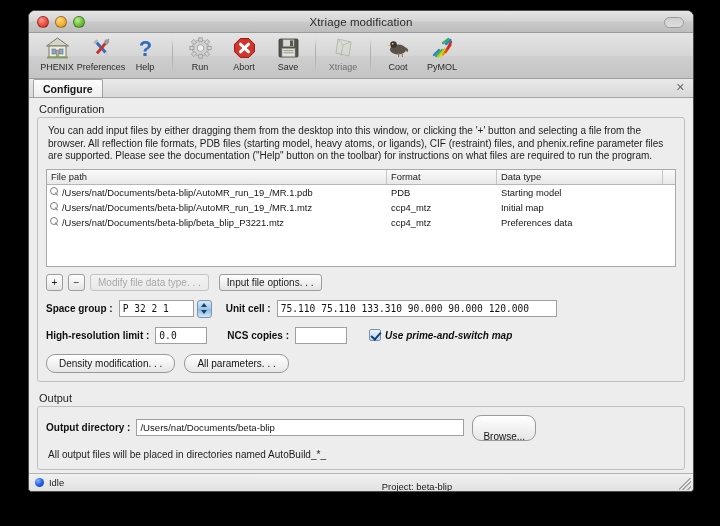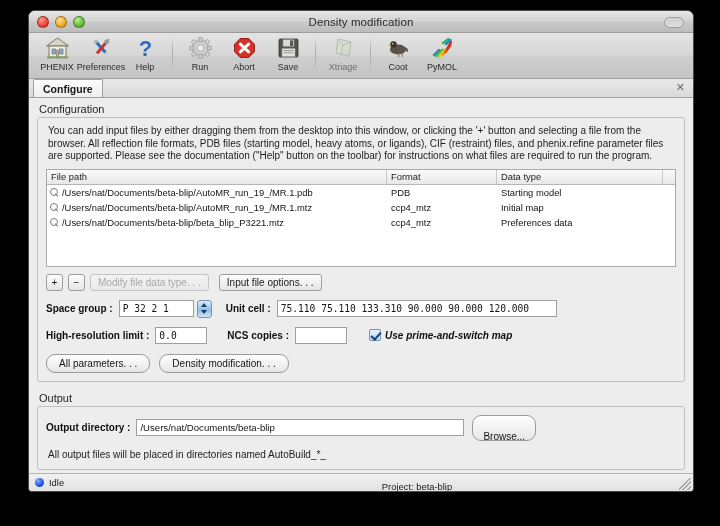--- a/index.html
+++ b/index.html
@@ -193,21 +193,21 @@
   .col-extra  { flex: 1 1 auto; border-right: none !important; }
 
   .filerow {
     display: flex;
     height: 15px;
     align-items: center;
     font-size: 9.4px;
     color: #141414;
   }
   .filerow > div { padding-left: 4px; white-space: nowrap; overflow: hidden; }
-  .filerow .col-path { display: flex; align-items: center; gap: 3px; padding-left: 3px; }
+  .filerow .col-path { display: flex; align-items: flex-start; gap: 3px; padding-left: 3px; }
 
   .mag {
     flex: 0 0 9px;
     width: 9px; height: 9px;
     position: relative;
   }
   .mag::before {
     content: "";
     position: absolute;
     left: 0; top: 0;
@@ -375,21 +375,21 @@
 <body>
 
 <div id="window">
 
   <div id="titlebar">
     <div class="traffic">
       <div class="tl tl-close"></div>
       <div class="tl tl-min"></div>
       <div class="tl tl-max"></div>
     </div>
-    <div id="window-title">Density modification</div>
+    <div id="window-title">Xtriage modification</div>
     <div id="toolbar-toggle"></div>
   </div>
 
   <div id="toolbar">
 
     <div class="tbitem">
       <div class="tbicon">
         <svg width="25" height="24" viewBox="0 0 25 24">
           <polygon points="12.5,2 23.5,10 1.5,10" fill="#d9d4c8" stroke="#7d7868" stroke-width="1"></polygon>
           <rect x="4" y="10" width="17" height="11" fill="#efece2" stroke="#7d7868" stroke-width="1"></rect>
@@ -603,22 +603,22 @@
         <div class="tinput" style="width:52px; margin-left:6px;">0.0</div>
         <span class="flabel" style="margin-left:20px;">NCS copies :</span>
         <div class="tinput" style="width:52px; margin-left:6px;"></div>
         <div class="chkwrap" style="margin-left:22px;">
           <span class="chk"></span>
           <span class="flabel">Use prime-and-switch map</span>
         </div>
       </div>
 
       <div class="btnrow" style="margin-top:10px; gap:9px;">
+        <div class="rndbtn">Density modification. . .</div>
         <div class="rndbtn">All parameters. . .</div>
-        <div class="rndbtn">Density modification. . .</div>
       </div>
 
     </div>
 
     <div id="outsection">
       <div class="grouplabel">Output</div>
       <div class="groupbox">
         <div class="formrow" style="margin-top:2px;">
           <span class="flabel">Output directory :</span>
           <div class="tinput" style="width:328px; margin-left:6px; font-family:'Liberation Sans',sans-serif;">/Users/nat/Documents/beta-blip</div>

